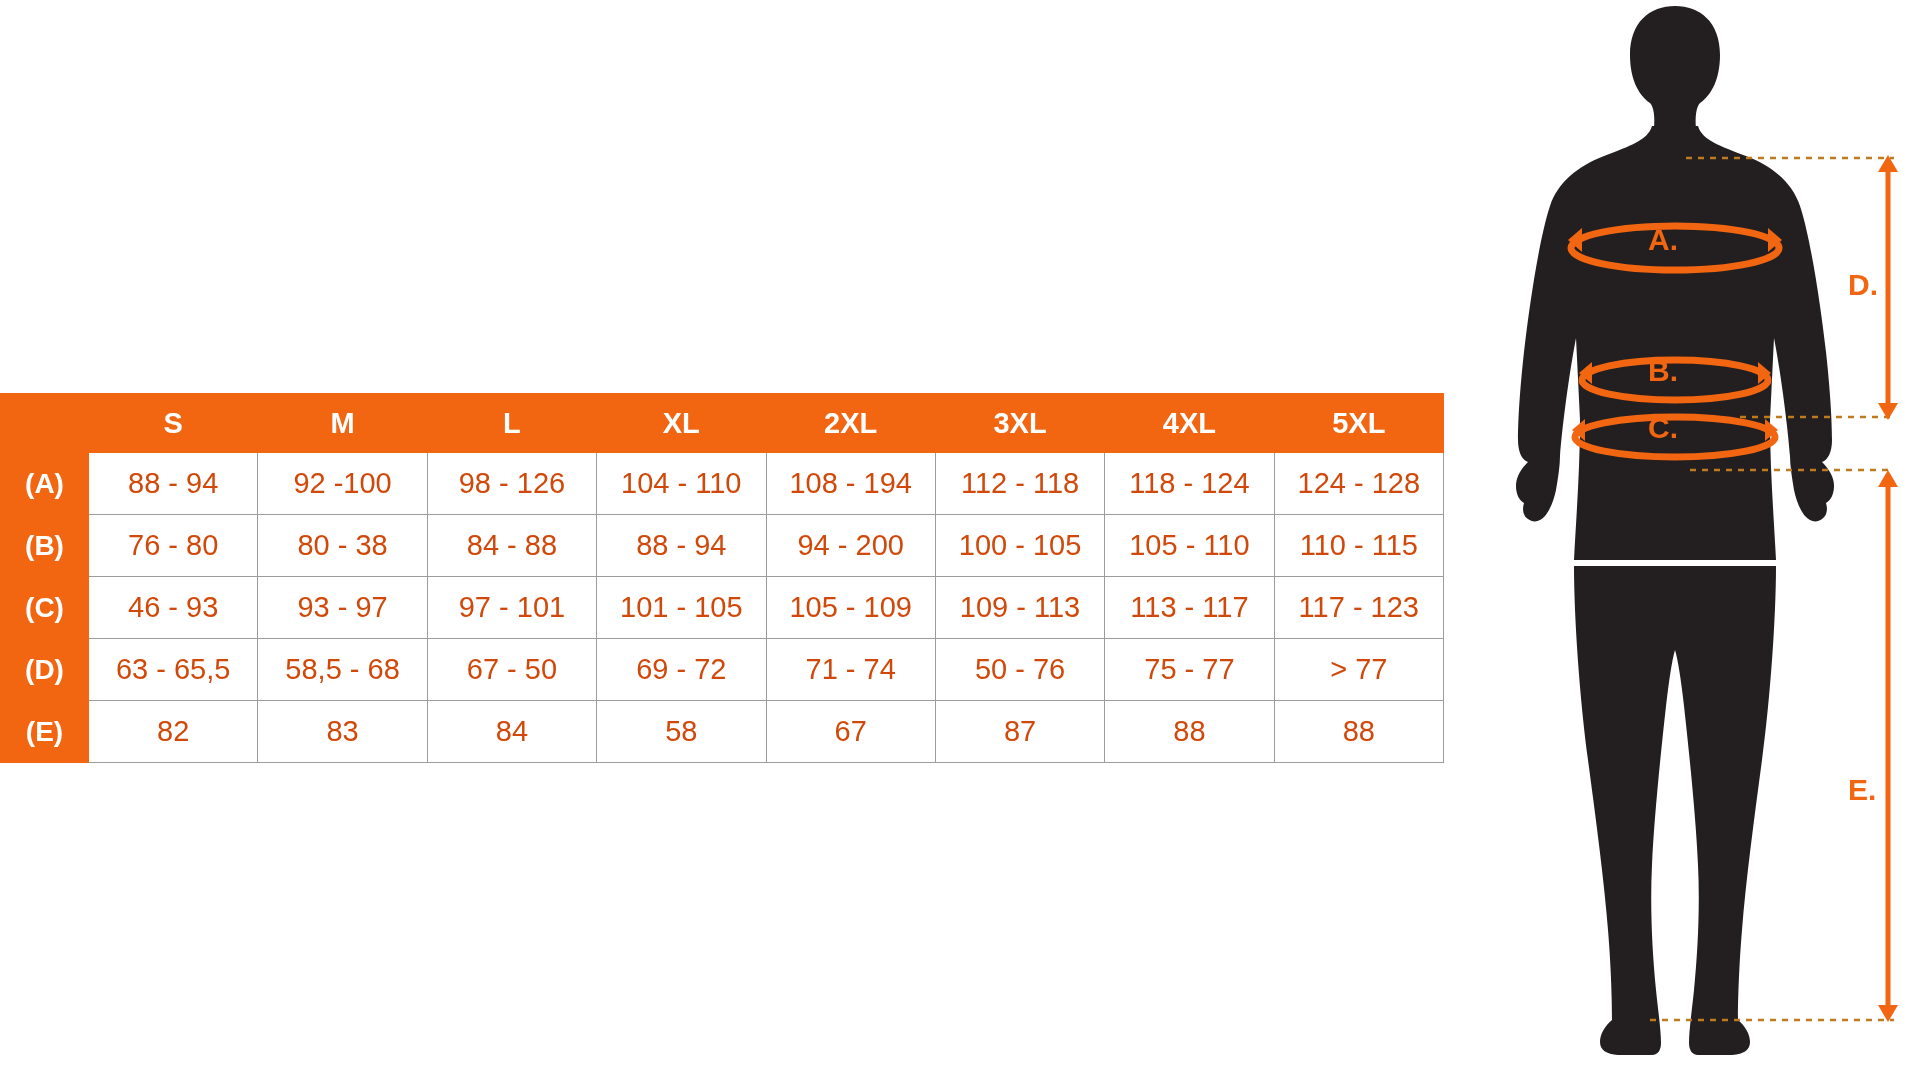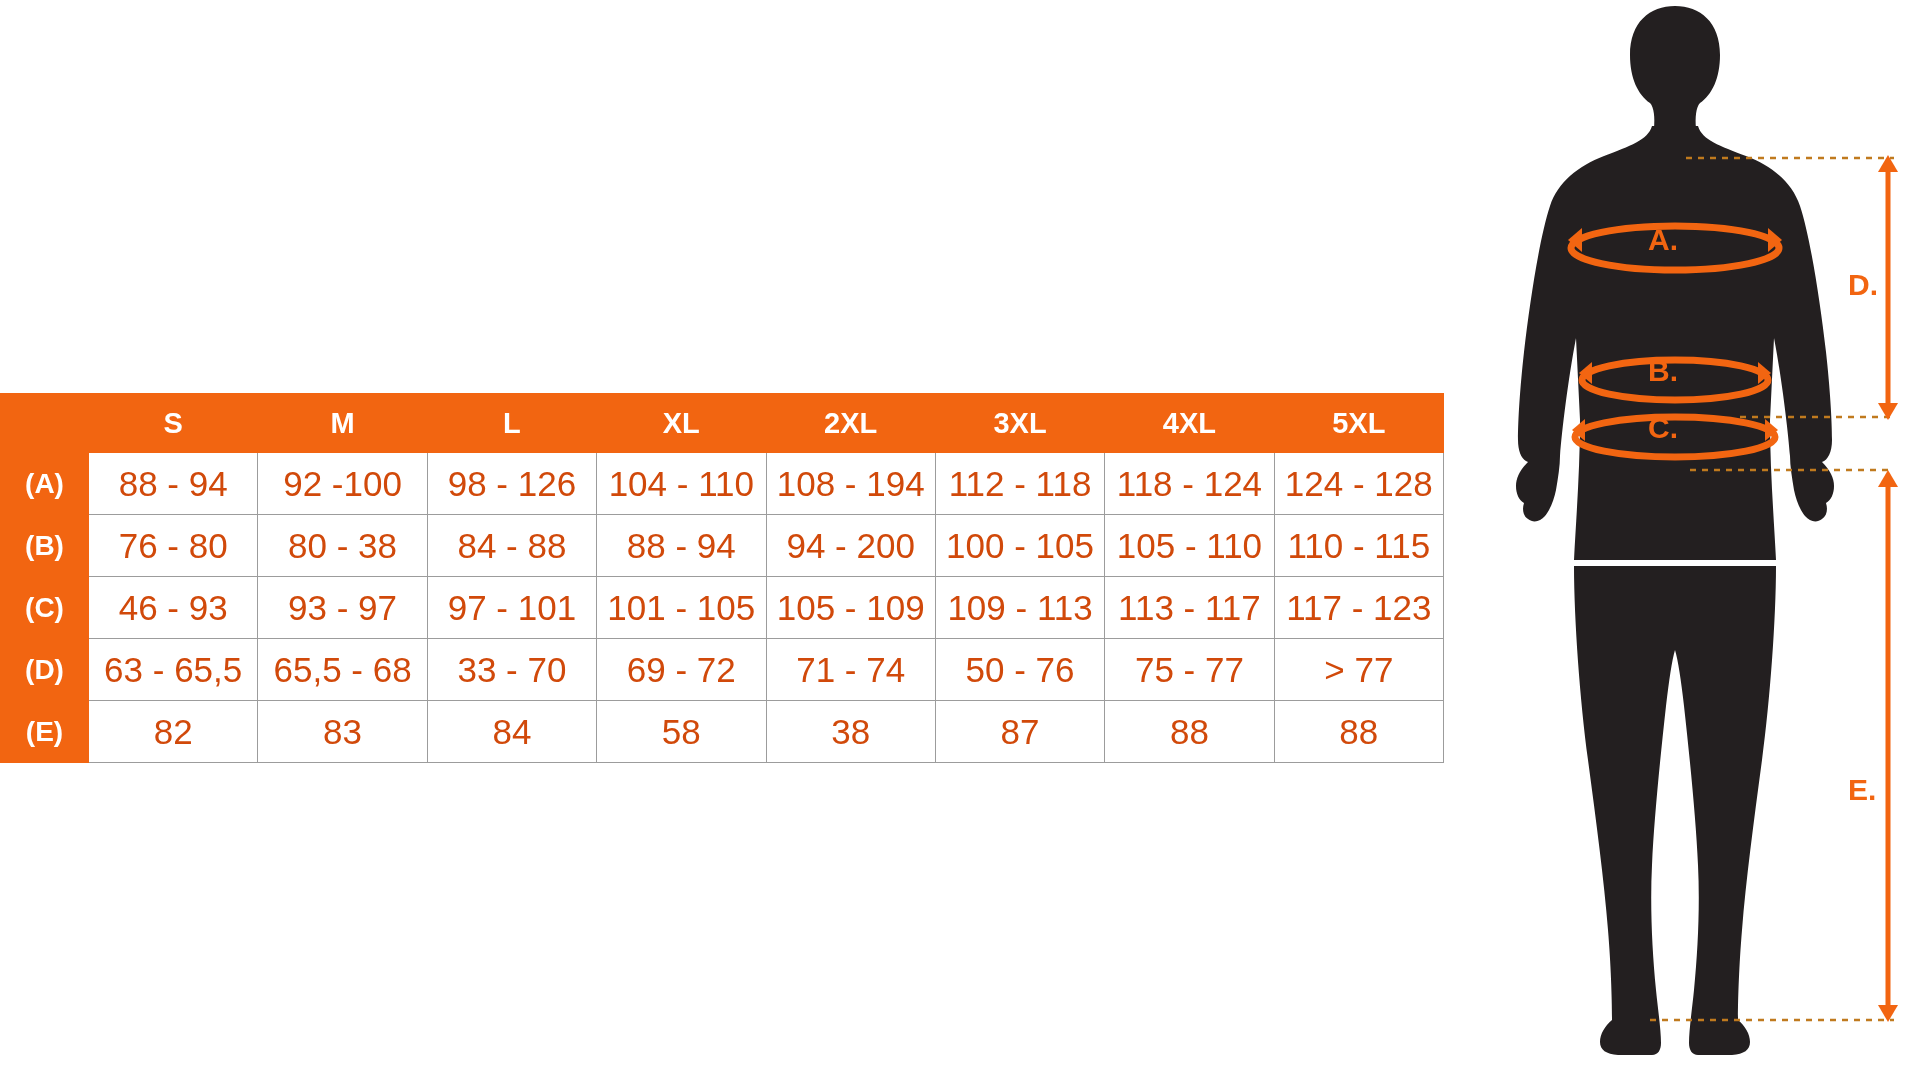--- a/index.html
+++ b/index.html
@@ -27,21 +27,21 @@
     table-layout: fixed;
     width: 1444px;
     background: #ffffff;
   }
   table.size-table td,
   table.size-table th {
     border: 1px solid #9c9c9c;
     height: 61px;
     text-align: center;
     vertical-align: middle;
-    font-size: 35px;
+    font-size: 29px;
     color: #d1490a;
     font-weight: normal;
     padding: 0;
   }
   table.size-table col.rowlabel-col { width: 88px; }
 
   
   table.size-table thead th {
     background: #f26511;
     color: #ffffff;
@@ -144,35 +144,35 @@
         <td class="val">97 - 101</td>
         <td class="val">101 - 105</td>
         <td class="val">105 - 109</td>
         <td class="val">109 - 113</td>
         <td class="val">113 - 117</td>
         <td class="val">117 - 123</td>
       </tr>
       <tr>
         <td class="rowlabel">(D)</td>
         <td class="val">63 - 65,5</td>
-        <td class="val">65,5 - 68</td>
-        <td class="val">33 - 70</td>
+        <td class="val">58,5 - 68</td>
+        <td class="val">67 - 50</td>
         <td class="val">69 - 72</td>
         <td class="val">71 - 74</td>
         <td class="val">50 - 76</td>
         <td class="val">75 - 77</td>
         <td class="val">&gt; 77</td>
       </tr>
       <tr>
         <td class="rowlabel">(E)</td>
         <td class="val">82</td>
         <td class="val">83</td>
         <td class="val">84</td>
         <td class="val">58</td>
-        <td class="val">38</td>
+        <td class="val">67</td>
         <td class="val">87</td>
         <td class="val">88</td>
         <td class="val">88</td>
       </tr>
     </tbody>
   </table>
 </div>
 
 <div id="figure-area">
   <svg width="420" height="1090" viewBox="0 0 420 1090" xmlns="http://www.w3.org/2000/svg">

